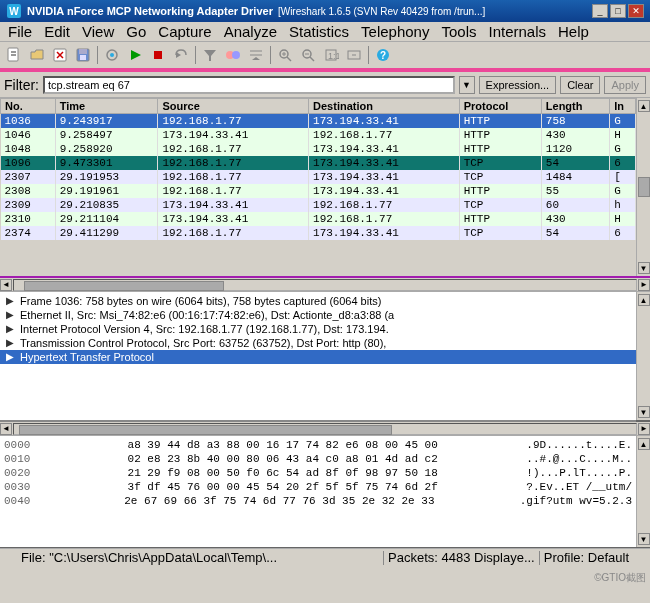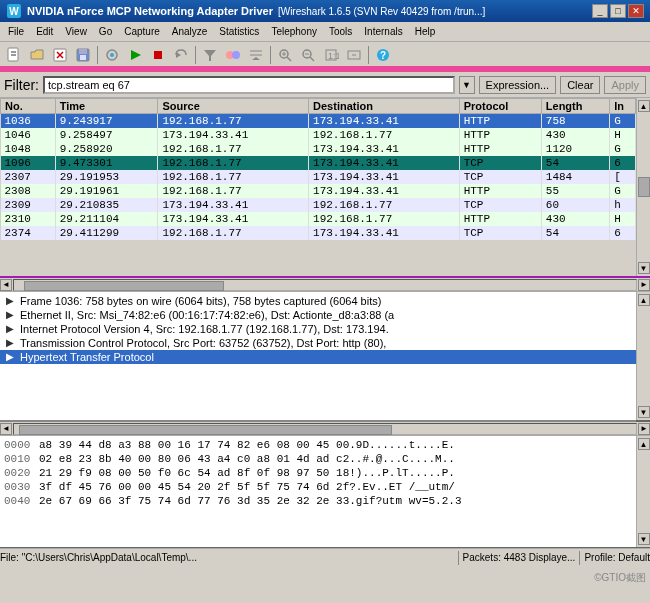--- a/index.html
+++ b/index.html
@@ -7,24 +7,24 @@
     
     
     #titlebar { background: linear-gradient(to bottom, #1a5fad, #0d3f8c); color: white; padding: 3px 6px; display: flex; align-items: center; justify-content: space-between; height: 22px; }
     #titlebar-left { display: flex; align-items: center; gap: 5px; font-size: 11px; font-weight: bold; }
     #titlebar-right { display: flex; gap: 2px; }
     .titlebar-btn { background: #d4d0c8; border: 1px solid #888; width: 16px; height: 14px; font-size: 9px; display: flex; align-items: center; justify-content: center; cursor: pointer; color: #000; }
     .titlebar-btn.close { background: #c0392b; color: white; }
     
     
     #menubar { background: #d4d0c8; border-bottom: 1px solid #aaa; display: flex; align-items: center; height: 20px; padding: 0 2px; }
-    .menu-item { padding: 2px 6px; font-size: 10px; cursor: pointer; }
-    
-    
-    #toolbar { background: #d4d0c8; border-bottom: 6px solid #ec4899; padding: 2px 3px; display: flex; align-items: center; gap: 1px; height: 30px; flex-wrap: wrap; }
+    .menu-item { padding: 2px 6px; font-size: 15px; cursor: pointer; }
+    
+    
+    #toolbar { background: #d4d0c8; border-bottom: 4px solid #ec4899; padding: 2px 3px; display: flex; align-items: center; gap: 1px; height: 30px; flex-wrap: wrap; }
     .tb-btn { background: #d4d0c8; border: 1px solid transparent; width: 22px; height: 22px; display: flex; align-items: center; justify-content: center; cursor: pointer; font-size: 12px; }
     .tb-sep { width: 1px; height: 18px; background: #888; margin: 0 2px; }
     
     
     #filterbar { background: #d4d0c8; border-bottom: 1px solid #aaa; display: flex; align-items: center; padding: 2px 4px; gap: 4px; height: 26px; }
     #filter-label { font-size: 14px; font-weight: normal; }
     #filter-input { flex: 1; height: 18px; border: 1px solid #888; padding: 0 3px; background: white; font-size: 11px; }
     #filter-dropdown { background: #d4d0c8; border: 1px solid #888; width: 16px; height: 18px; display: flex; align-items: center; justify-content: center; cursor: pointer; font-size: 9px; }
     .filter-btn { background: #d4d0c8; border: 1px solid #888; padding: 1px 6px; font-size: 11px; cursor: pointer; height: 18px; }
     .packet-table { width: 100%; border-collapse: collapse; font-size: 11px; font-family: 'Courier New', monospace; }
@@ -35,27 +35,27 @@
     
     .hscroll-area { height: 14px; background: #d4d0c8; border-bottom: 1px solid #aaa; display: flex; align-items: center; }
     
     
     #packet-detail { background: white; height: 130px; overflow: hidden; border-bottom: 2px solid #888; font-size: 11px; font-family: 'Segoe UI', Arial, sans-serif; padding: 2px 0; }
     .detail-row { padding: 1px 6px; display: flex; align-items: flex-start; cursor: pointer; }
     .detail-row.highlighted { background: #316ac5; color: white; }
     .expand-icon { margin-right: 4px; font-size: 10px; color: #333; min-width: 10px; }
     .detail-text { font-size: 11px; }
     .detail-row.highlighted .expand-icon { color: white; }
-    .hex-row { display: flex; line-height: 14px; white-space: nowrap; }
+    .hex-row { display: flex; gap: 8px; line-height: 14px; white-space: nowrap; justify-content: space-between; }
     .hex-offset { color: #666; min-width: 35px; }
     .hex-bytes { min-width: 260px; color: #000; }
     .hex-ascii { color: #000; }
     
     
-    #statusbar { background: #d4d0c8; border-top: 1px solid #aaa; height: 18px; display: flex; align-items: center; padding: 0 0; gap: 4px; font-size: 10px; }
+    #statusbar { background: #d4d0c8; border-top: 1px solid #aaa; height: 18px; display: flex; align-items: center; padding: 0 21px; gap: 4px; font-size: 13px; }
     .status-sep { width: 1px; height: 14px; background: #888; }
     
     
     .vscroll { width: 14px; background: #d4d0c8; border-left: 1px solid #aaa; }
     
     
     #watermark { position: absolute; bottom: 18px; right: 4px; font-size: 10px; color: #888; }
   </style>
 </head>
 <body>

